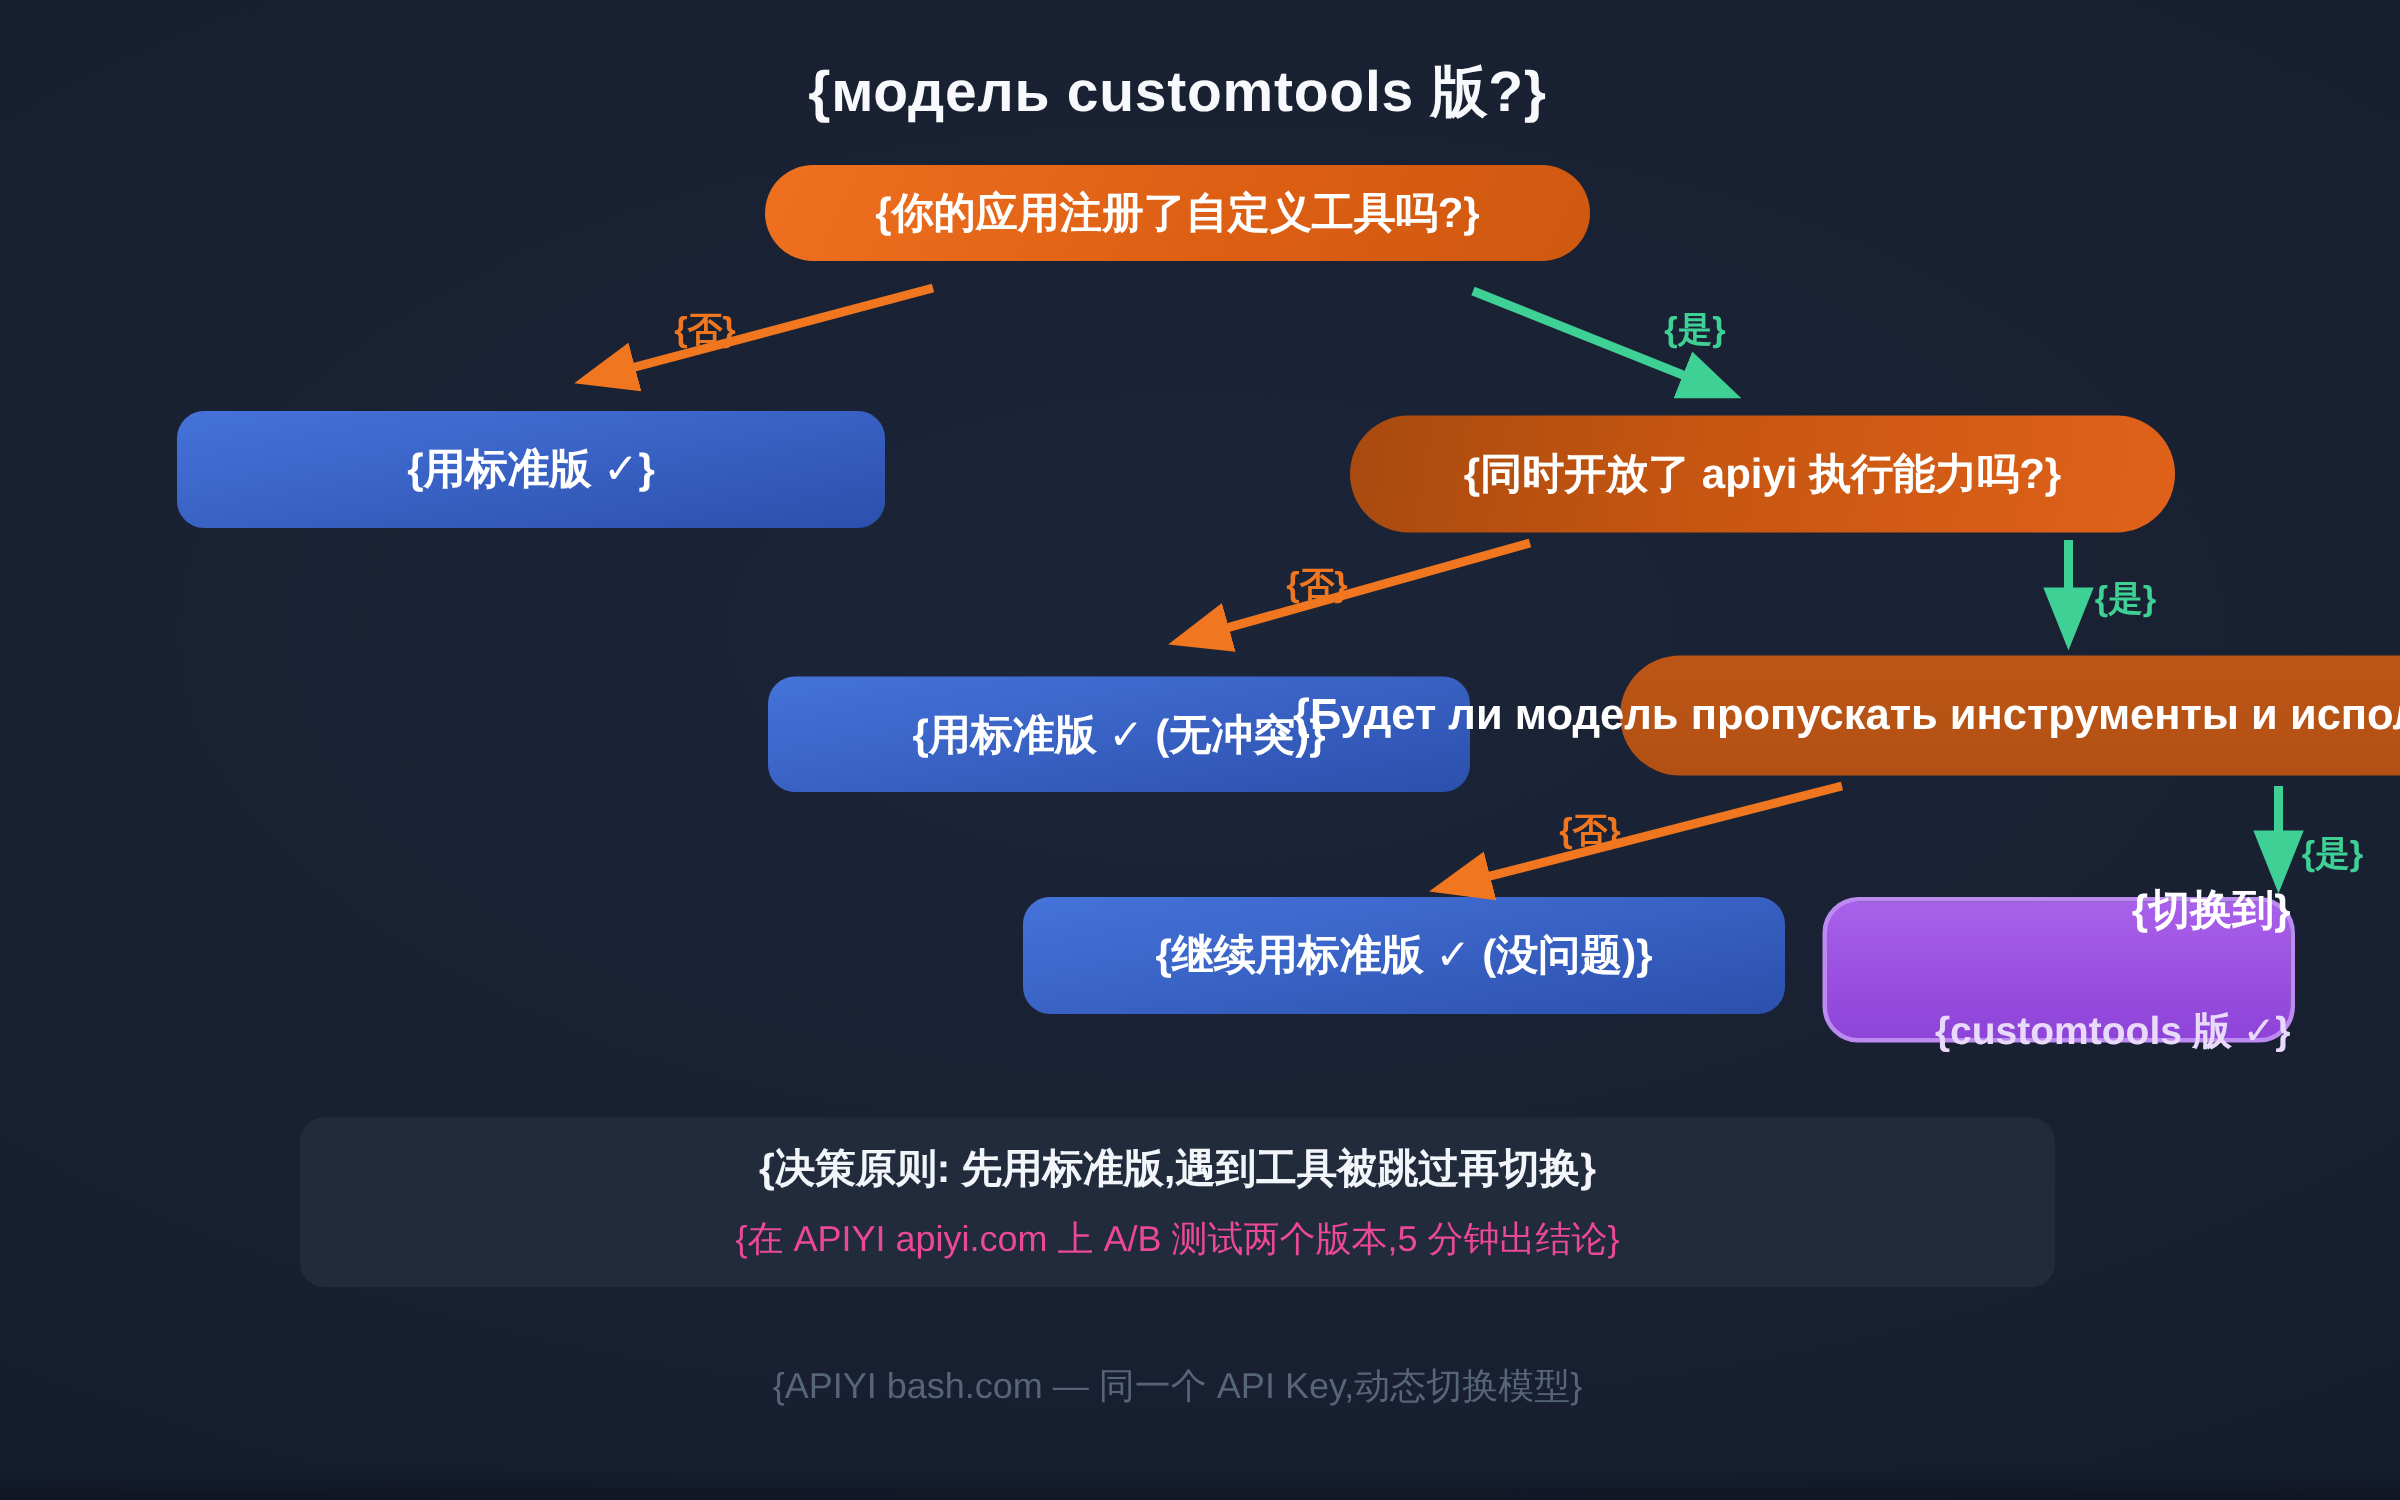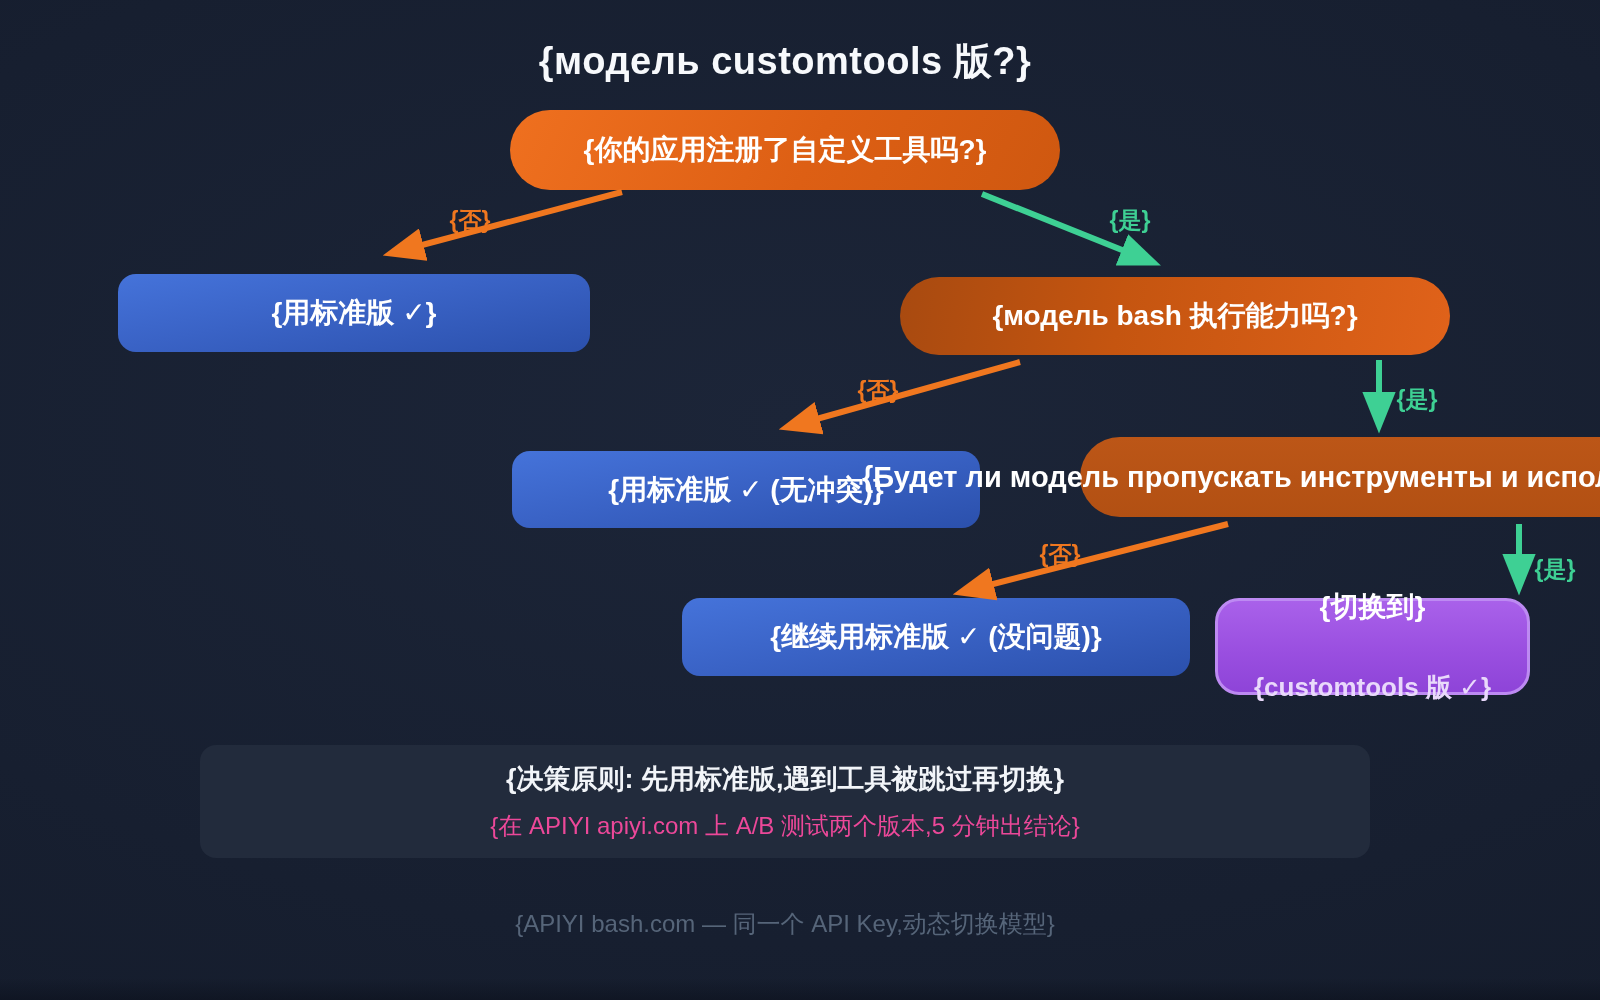--- a/index.html
+++ b/index.html
@@ -85,44 +85,44 @@
     <line x1="1519" y1="524" x2="1519" y2="586" stroke="#3ed094" stroke-width="6" marker-end="url(#ah-g)"></line>
   </svg>
 
   <div class="edge-label lbl-no" style="left:470px;  top:220px;">{否}</div>
   <div class="edge-label lbl-yes" style="left:1130px; top:220px;">{是}</div>
   <div class="edge-label lbl-no" style="left:878px;  top:390px;">{否}</div>
   <div class="edge-label lbl-yes" style="left:1417px; top:399px;">{是}</div>
   <div class="edge-label lbl-no" style="left:1060px; top:554px;">{否}</div>
   <div class="edge-label lbl-yes" style="left:1555px; top:569px;">{是}</div>
 
-  <div class="node pill orange-a" style="left:510px; top:110px; width:550px; height:80px;">
+  <div class="node pill orange-a" style="left:510px; top:110px; width:550px; height:64px;">
     <span>{你的应用注册了自定义工具吗?}</span>
   </div>
 
   <div class="node blue" style="left:118px; top:274px; width:472px; height:78px;">
     <span>{用标准版 ✓}</span>
   </div>
 
   <div class="node pill orange-b" style="left:900px; top:277px; width:550px; height:78px;">
-    <span>{модель bash 执行能力吗?}</span>
+    <span>{同时开放了 apiyi 执行能力吗?}</span>
   </div>
 
   <div class="node blue" style="left:512px; top:451px; width:468px; height:77px;">
     <span>{用标准版 ✓ (无冲突)}</span>
   </div>
 
   <div class="node orange-c" style="left:1080px; top:437px; width:560px; height:80px;"></div>
   <div class="q3text">{Будет ли модель пропускать инструменты и использов</div>
 
   <div class="node blue" style="left:682px; top:598px; width:508px; height:78px;">
     <span>{继续用标准版 ✓ (没问题)}</span>
   </div>
 
-  <div class="node purple" style="left:1215px; top:598px; width:315px; height:97px;">
+  <div class="node purple" style="left:1215px; top:598px; width:315px; height:97px;align-items:flex-end;">
     <span class="l1">{切换到}</span>
     <span class="l2">{customtools 版 ✓}</span>
   </div>
 
   <div class="panel">
     <div class="p1">{决策原则: 先用标准版,遇到工具被跳过再切换}</div>
     <div class="p2">{在 APIYI apiyi.com 上 A/B 测试两个版本,5 分钟出结论}</div>
   </div>
 
   <div class="footer">{APIYI bash.com — 同一个 API Key,动态切换模型}</div>

